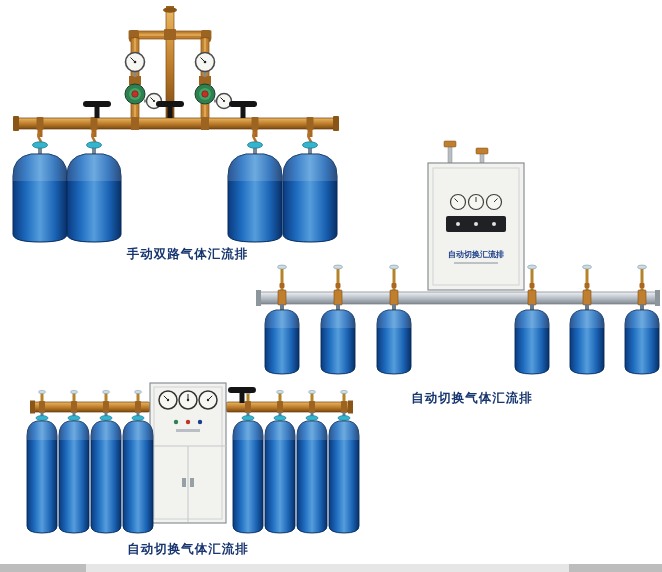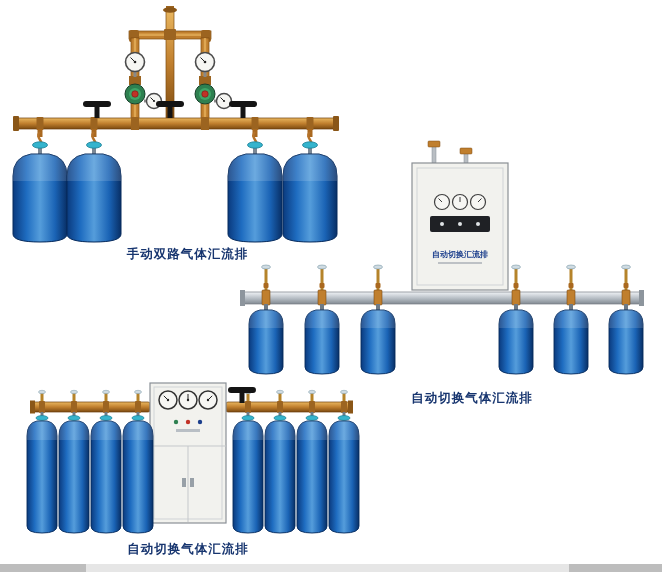--- a/index.html
+++ b/index.html
@@ -149,21 +149,21 @@
         <g transform="translate(302,148)">
           <rect x="-2" y="-8" width="4" height="9" fill="#7b8794"></rect>
           <ellipse cx="0" cy="-9" rx="7.5" ry="3.2" fill="#35b4cd" stroke="#1b7f95" stroke-width="0.8"></ellipse>
           <use href="#cyl1"></use>
         </g>
       </g>
     </svg>
   </div>
   <div class="caption cap1">手动双路气体汇流排</div>
 
-  <div class="fig" style="left:240px;top:140px;text-decoration:underline;">
+  <div class="fig" style="left:256px;top:140px;text-decoration:underline;">
     <svg width="404" height="246" viewBox="0 0 404 246">
       <defs>
         <linearGradient id="cylg2" x1="0" y1="0" x2="1" y2="0">
           <stop offset="0" stop-color="#0a3a7e"></stop>
             <stop offset="0.25" stop-color="#1e6cc0"></stop>
           <stop offset="0.5" stop-color="#559ddb"></stop>
             <stop offset="0.78" stop-color="#1a63b5"></stop>
           <stop offset="1" stop-color="#082f66"></stop>
         </linearGradient>
         <linearGradient id="steelg2" x1="0" y1="0" x2="0" y2="1">

